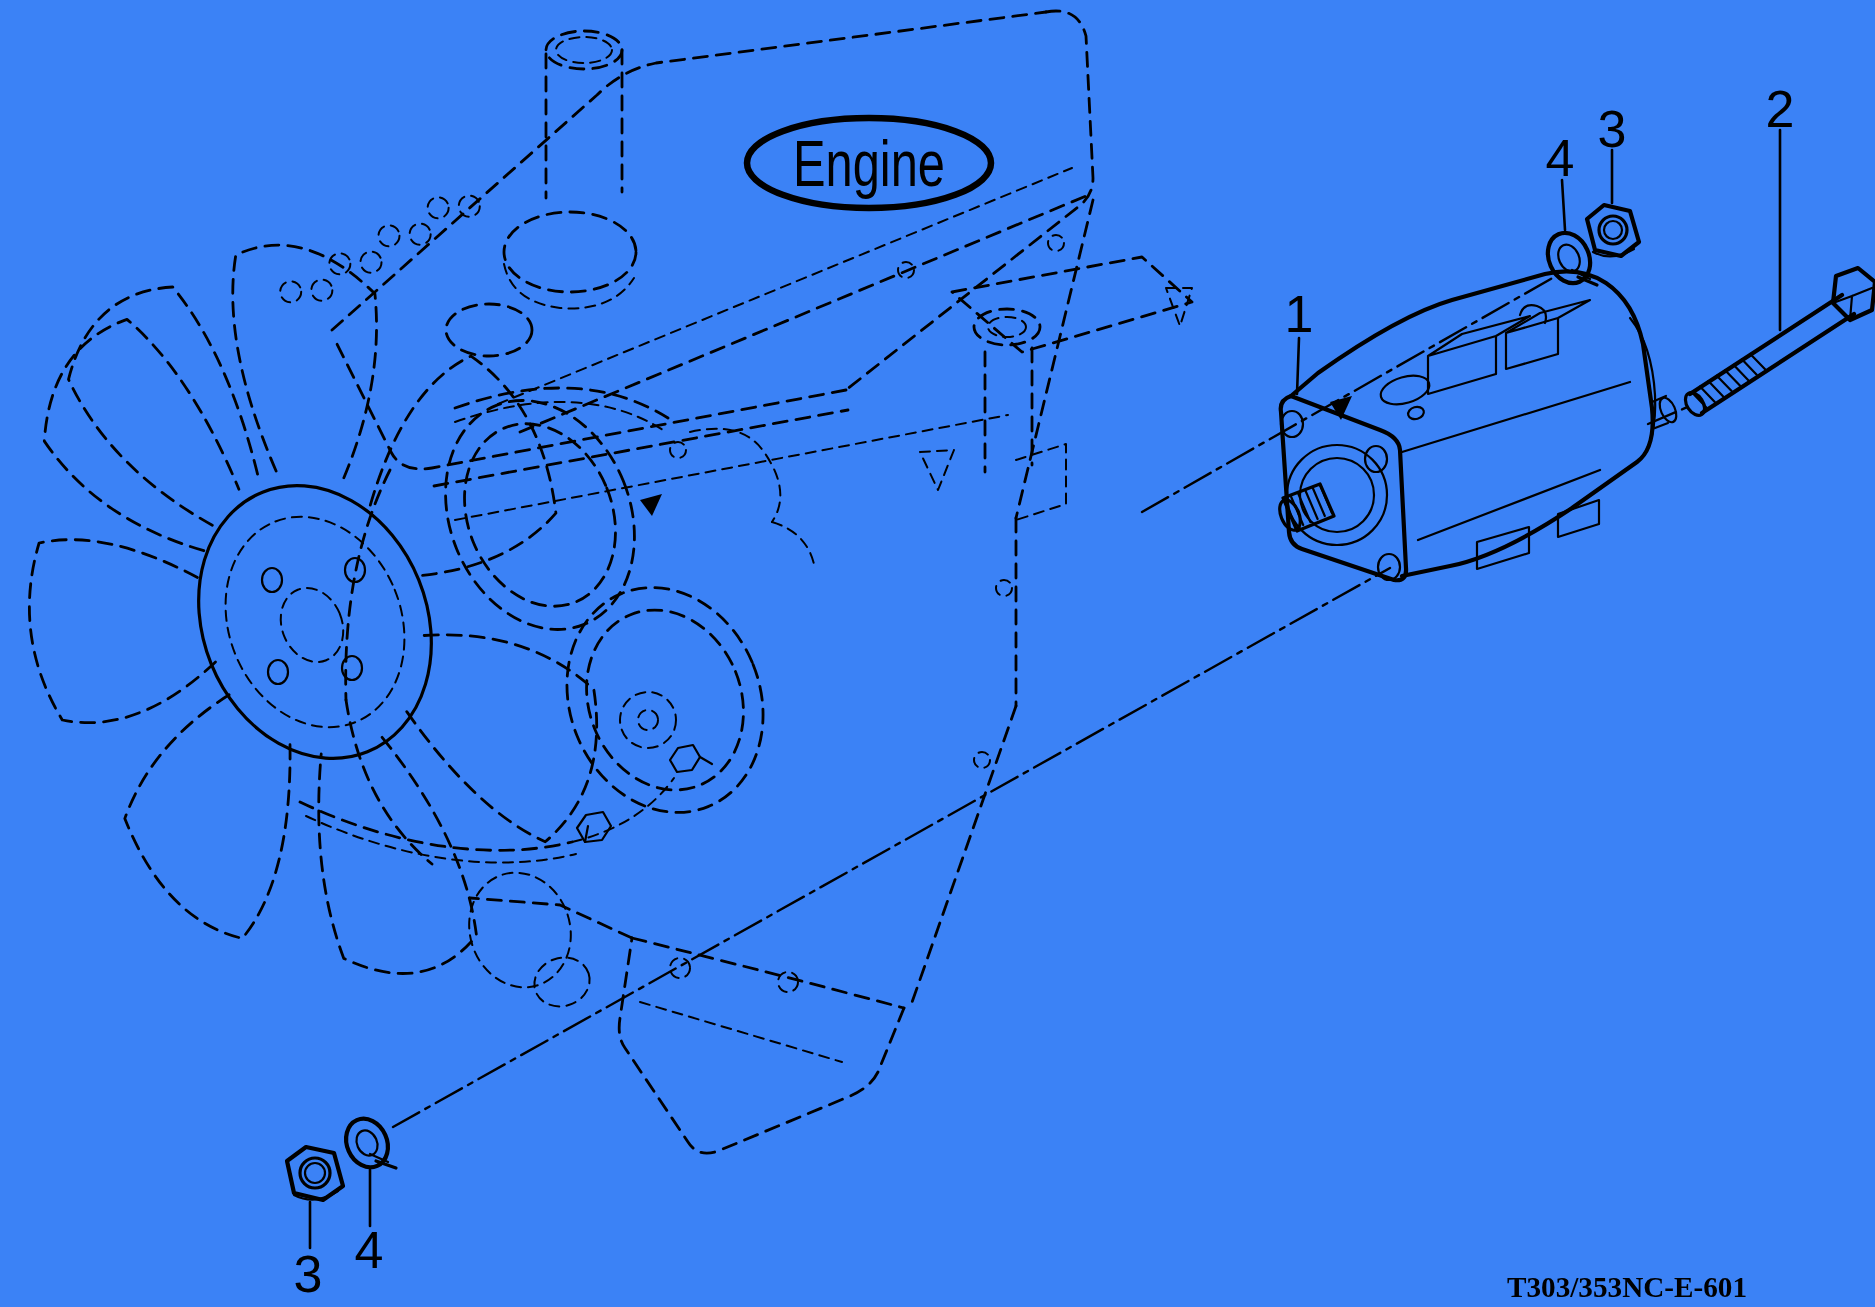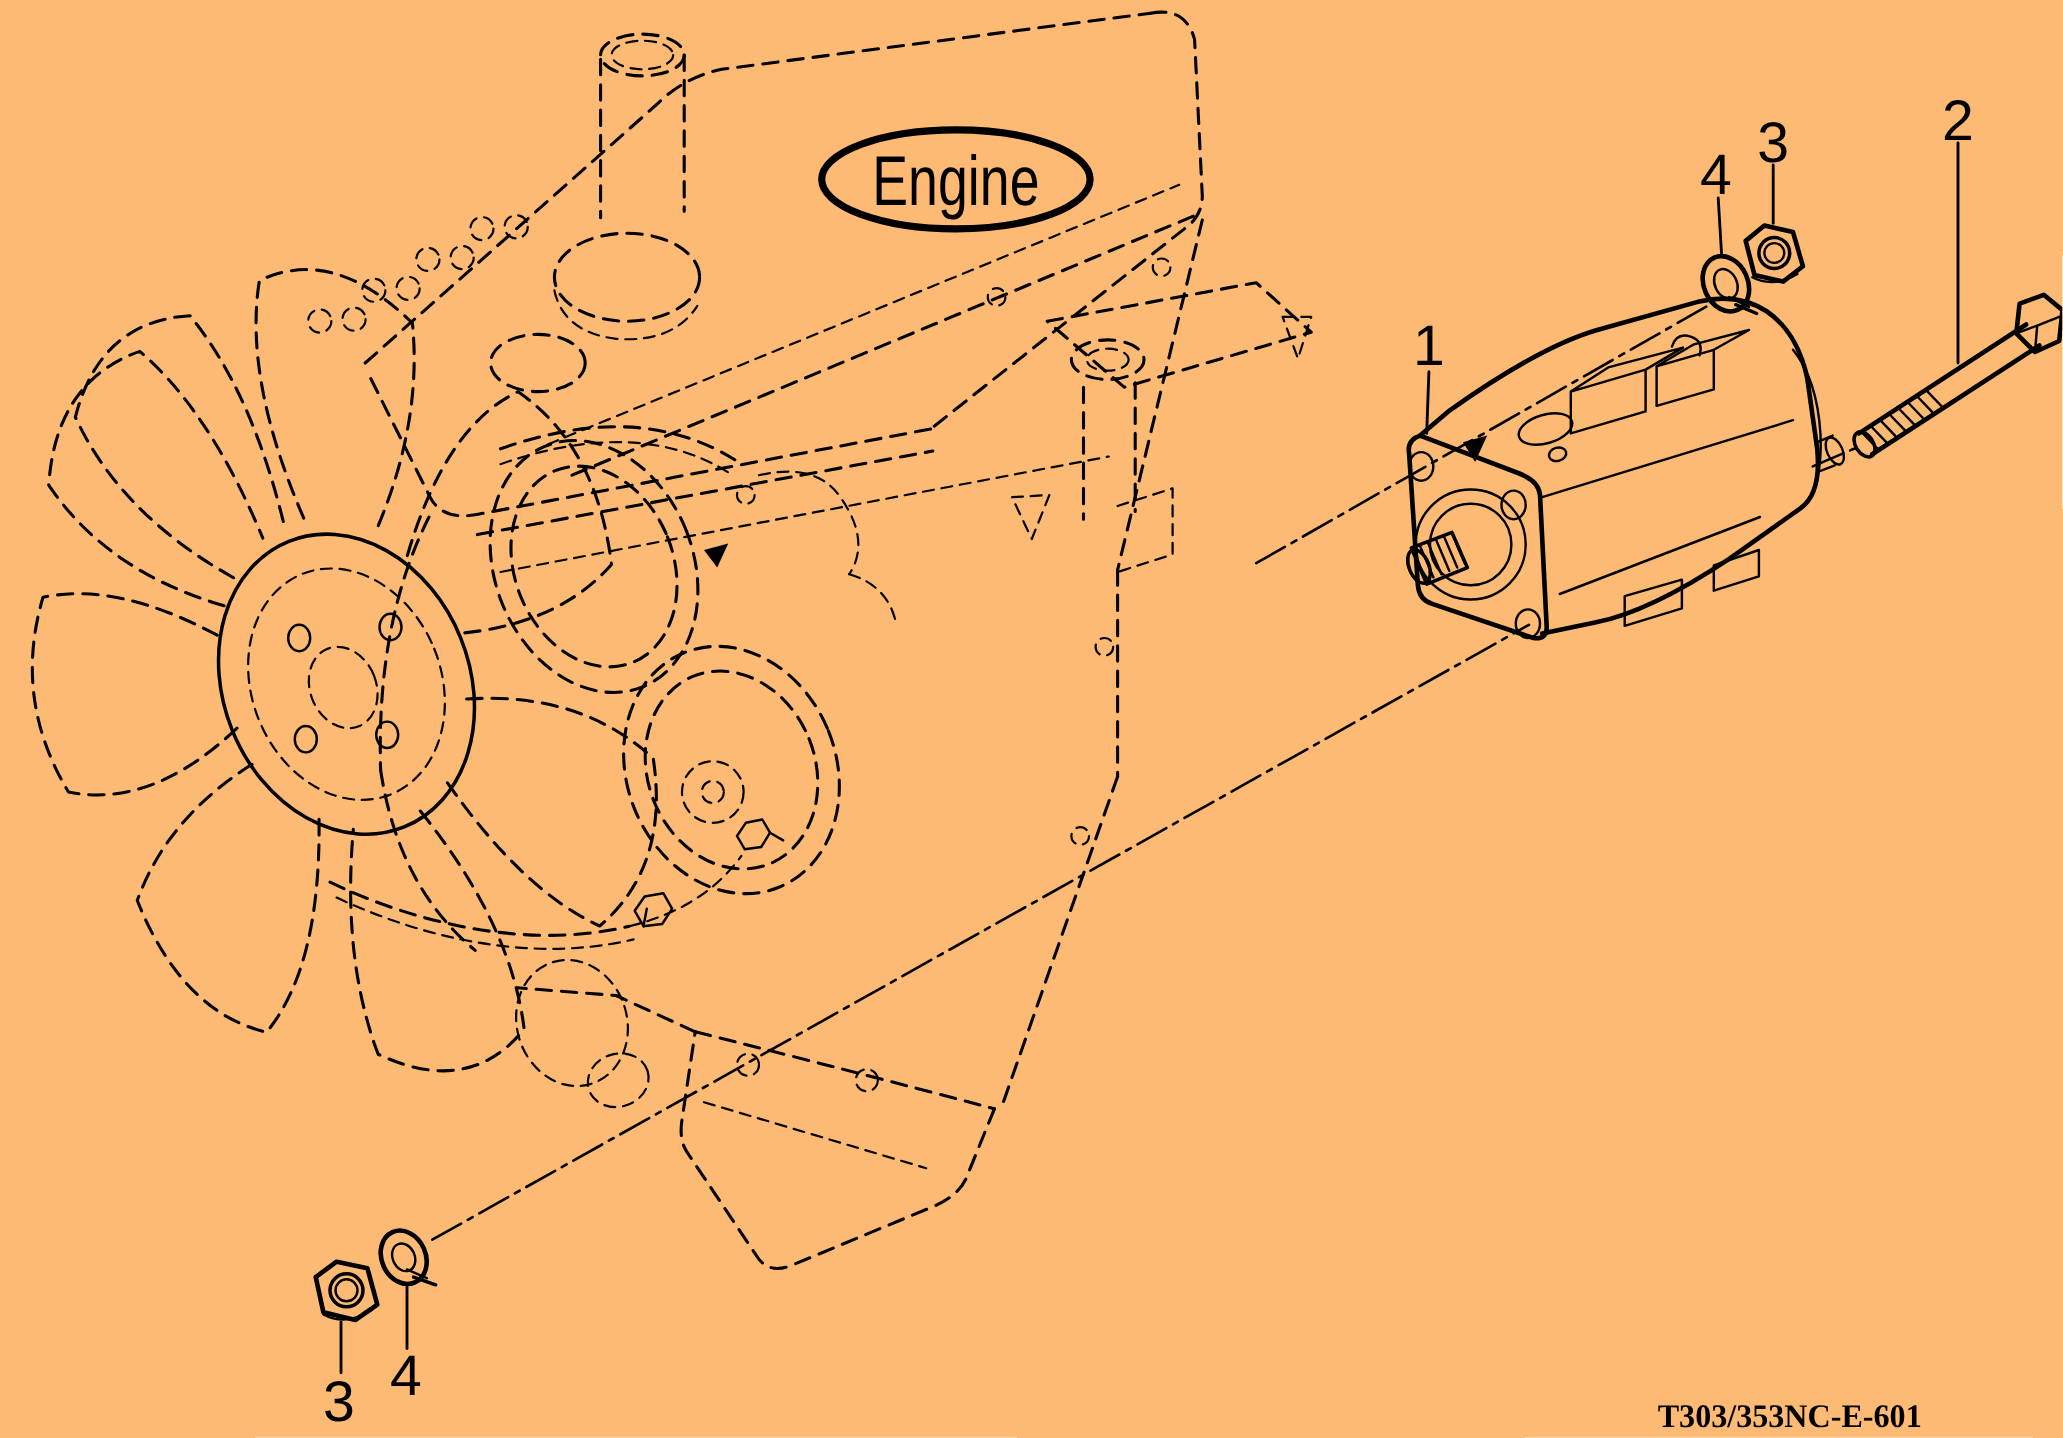--- a/index.html
+++ b/index.html
@@ -1,16 +1,16 @@
 <!DOCTYPE html>
 <html><head>
 <meta charset="utf-8">
 <style>
   html,body{margin:0;padding:0;background:#ffffff;}
-  .stage{position:relative;width:1875px;height:1307px;background:#fdba74;overflow:hidden;
+  .stage{position:relative;width:1875px;height:1307px;background:#3b82f6;overflow:hidden;
          font-family:"Liberation Sans",sans-serif;}
   svg{display:block}
   .d  {fill:none;stroke:#000;stroke-width:2.8;stroke-dasharray:14 9;stroke-linecap:round;stroke-linejoin:round}
   .d2 {fill:none;stroke:#000;stroke-width:2;stroke-dasharray:10 7;stroke-linecap:round;stroke-linejoin:round}
   .s  {fill:none;stroke:#000;stroke-width:4.2;stroke-linecap:round;stroke-linejoin:round}
   .s2 {fill:none;stroke:#000;stroke-width:2.2;stroke-linecap:round;stroke-linejoin:round}
   .s3 {fill:none;stroke:#000;stroke-width:3.2;stroke-linecap:round;stroke-linejoin:round}
   .cl {fill:none;stroke:#000;stroke-width:2.4;stroke-dasharray:30 7 5 7;stroke-linecap:round}
   .ld {fill:none;stroke:#000;stroke-width:2.6;stroke-linecap:round}
   .fill{fill:#000;stroke:none}

